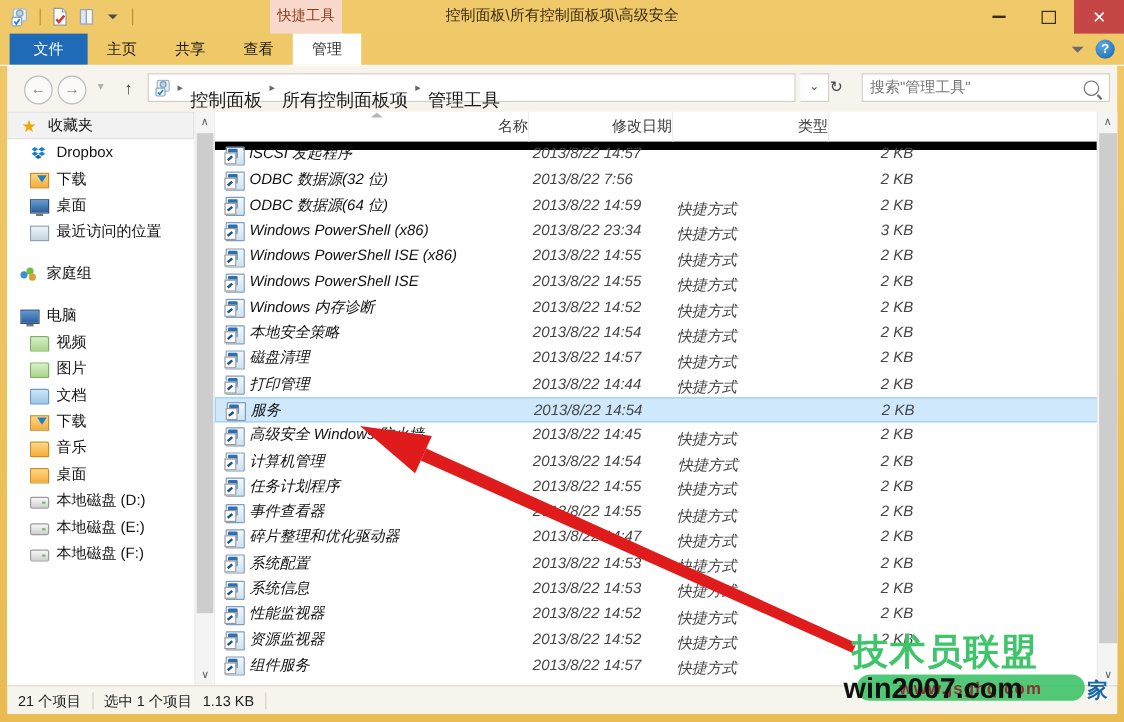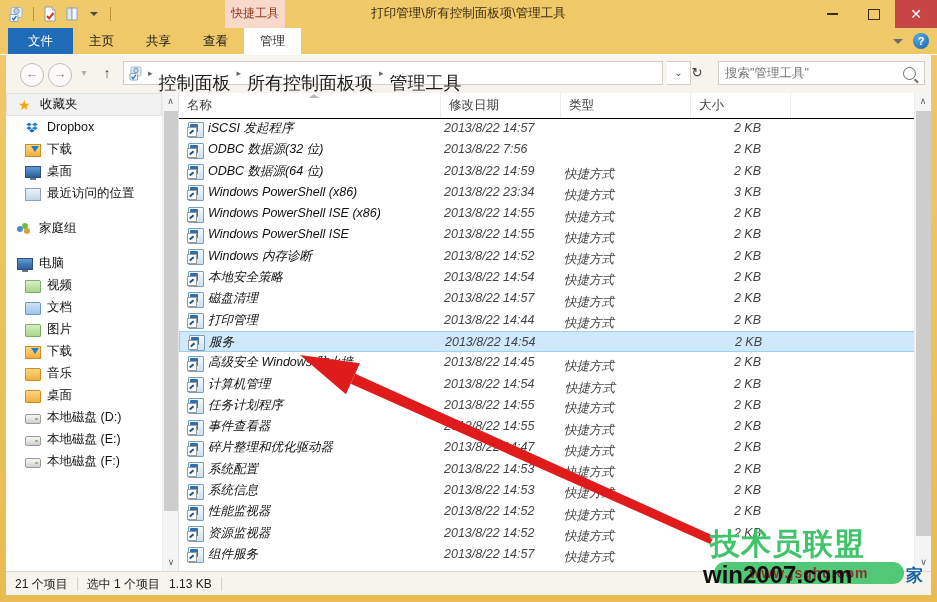--- a/index.html
+++ b/index.html
@@ -95,21 +95,21 @@
   .navbtn.hist{
     left:70px;border:none;background:none;width:16px;color:#b0b0b0;font-size:10px;
   }
   .navbtn.up{left:92px;border:none;background:none;width:18px;color:#444;font-size:14px;}
   .crumbbar{
     position:absolute;left:117px;top:6px;width:540px;height:24px;
     background:#fff;border:1px solid #d4cfc6;display:flex;align-items:center;
     box-sizing:border-box;padding-left:4px;
   }
   .crumb-ico{width:17px;height:17px;position:relative;margin-right:2px;}
-  .crumb{font-size:18px;color:#1a1a1a;padding:0 5px;cursor:default;margin-top:20px;}
+  .crumb{font-size:15px;color:#1a1a1a;padding:0 5px;cursor:default;margin-top:20px;}
   .crumb-sep{color:#666;font-size:9px;padding:0 1px;}
   .navdrop{
     position:absolute;left:661px;top:6px;width:24px;height:24px;
     border:1px solid #d4cfc6;border-left:none;background:#fff;
     box-sizing:border-box;text-align:center;line-height:22px;
     font-size:10px;color:#555;
   }
   .refresh{
     position:absolute;left:677px;top:6px;width:28px;height:24px;
     text-align:center;line-height:24px;font-size:13px;color:#444;
@@ -160,21 +160,21 @@
   .sb-thumb{position:absolute;left:1px;width:14px;background:#cdcdcd;}
 
   .splitter{width:1px;height:478px;background:#e4e4e4;}
 
   
   .filepane{
     flex:1;height:478px;position:relative;overflow:hidden;background:#fff;
   }
   .colhead{
     position:absolute;left:0;top:0;width:736px;height:25px;
-    border-bottom:1px solid #000000;background:#fff;
+    border-bottom:7px solid #000000;background:#fff;text-align:right;
   }
   .col{
     position:absolute;top:0;height:25px;line-height:25px;
     font-size:12.5px;color:#3c3c3c;padding-left:8px;
     border-right:1px solid #ececec;box-sizing:border-box;cursor:default;
   }
   .sortmark{
     position:absolute;top:1px;left:130px;width:0;height:0;
     border-left:5px solid transparent;border-right:5px solid transparent;
     border-bottom:4px solid #b5b5b5;
@@ -319,21 +319,21 @@
     position:absolute;left:-7px;top:33px;font-size:24px;color:#111;
     font-weight:bold;letter-spacing:0px;
   }
 </style>
 </head>
 <body>
 
 <div class="window">
 
   <div class="titlebar">
-    <div class="win-title">打印管理\所有控制面板项\管理工具</div>
+    <div class="win-title">控制面板\所有控制面板项\高级安全</div>
 
     <div class="ctx-tab-top">
       <span>快捷工具</span>
     </div>
 
     <div class="qat">
       <span class="qat-ico">
         <svg viewBox="0 0 18 18" width="18" height="18">
           <rect x="3" y="2.5" width="11" height="10" rx="1.5" fill="#e6eef6" stroke="#9fb6c9"></rect>
           <circle cx="8.5" cy="6" r="2.6" fill="#bcd3e6" stroke="#7f9cb5"></circle>
@@ -495,29 +495,29 @@
         </div>
 
         <div class="nav-item">
           <span class="ico">
               <span class="i-folder green"></span>
             </span>
           <span>视频</span>
         </div>
         <div class="nav-item">
           <span class="ico">
+              <span class="i-folder green"></span>
+            </span>
+          <span>图片</span>
+        </div>
+        <div class="nav-item">
+          <span class="ico">
               <span class="i-folder blue"></span>
             </span>
           <span>文档</span>
-        </div>
-        <div class="nav-item">
-          <span class="ico">
-              <span class="i-folder green"></span>
-            </span>
-          <span>图片</span>
         </div>
         <div class="nav-item">
           <span class="ico">
               <span class="i-dl"></span>
             </span>
           <span>下载</span>
         </div>
         <div class="nav-item">
           <span class="ico">
               <span class="i-folder"></span>
@@ -563,23 +563,20 @@
       <div class="colhead">
         <div class="col" style="left:0;width:262px;">
           <span>名称</span>
           <span class="sortmark"></span>
         </div>
         <div class="col" style="left:262px;width:120px;">
           <span>修改日期</span>
         </div>
         <div class="col" style="left:382px;width:130px;">
           <span>类型</span>
-        </div>
-        <div class="col" style="left:512px;width:100px;">
-          <span>大小</span>
         </div>
         <div class="col" style="left:612px;width:107px;border-right:none;"></div>
       </div>
 
       <div class="rows" id="rows">
           <div class="row">
             <span class="r-ico">
               <span class="tool-base"></span>
               <span class="tool-glyph"></span>
               <span class="shortcut-arrow"></span>

